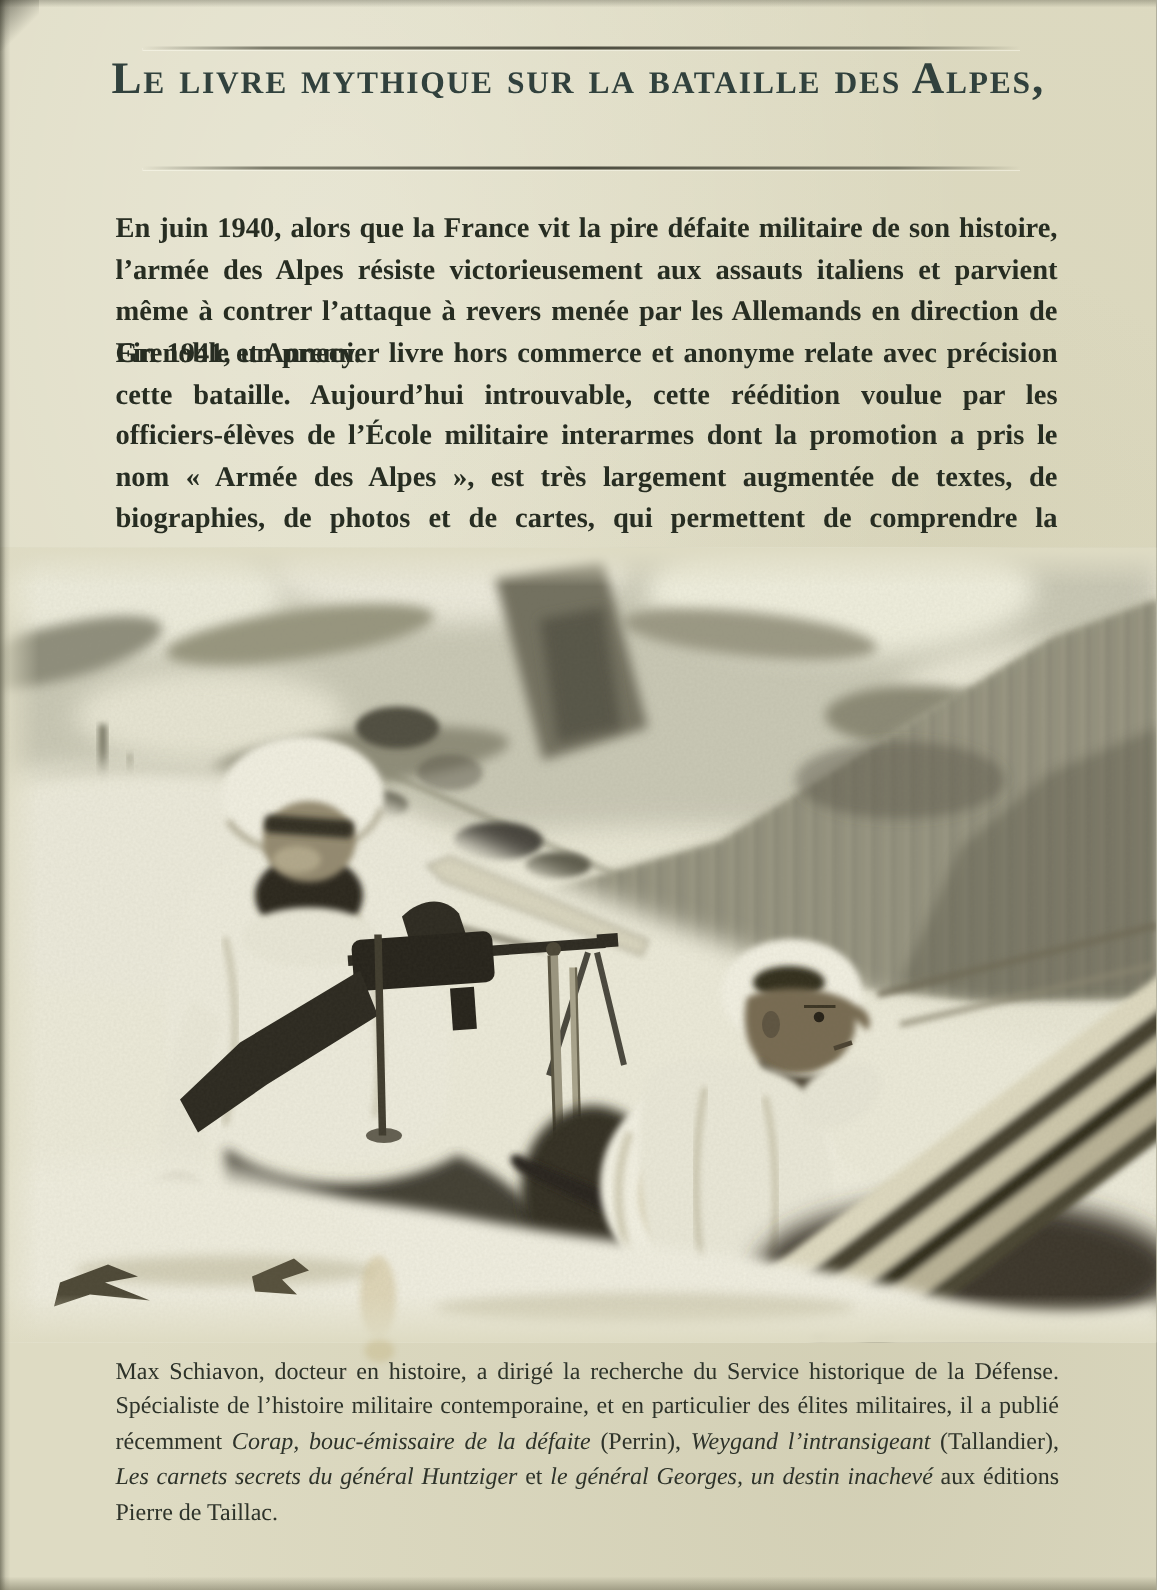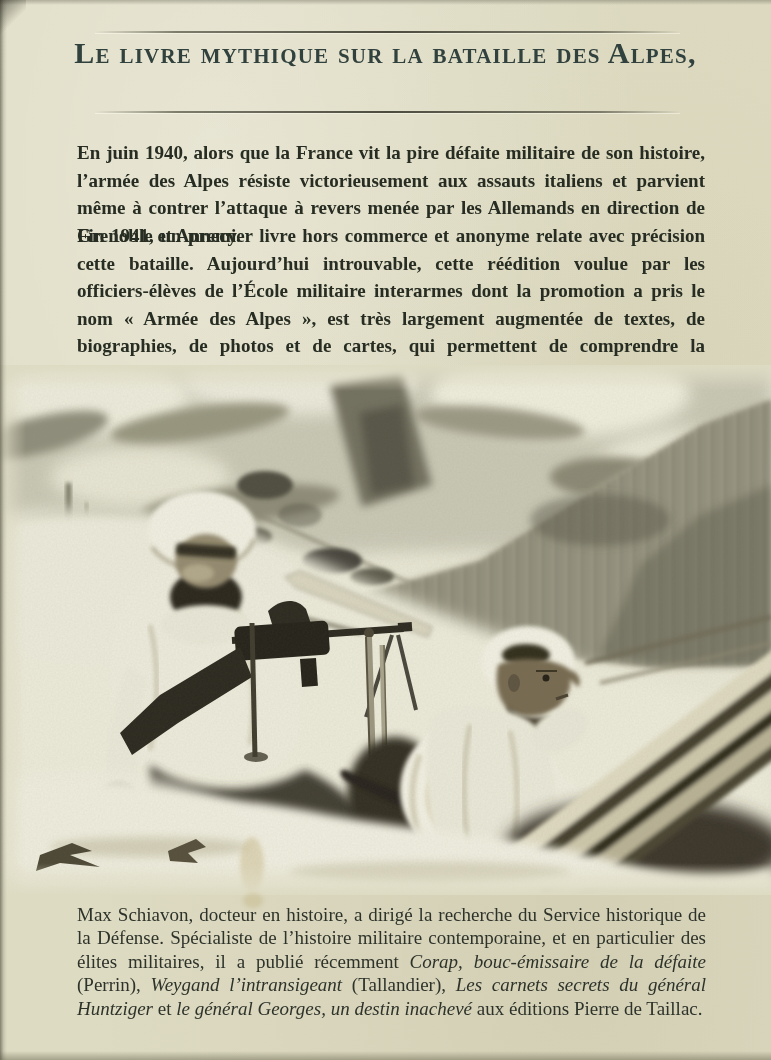--- a/index.html
+++ b/index.html
@@ -49,21 +49,21 @@
   .photo-fade{position:absolute;left:0;right:0;pointer-events:none;}
   .fade-t{top:365px;height:26px;background:linear-gradient(180deg,#dedbc3,rgba(222,219,195,0));}
   .fade-b{top:863px;height:32px;background:linear-gradient(0deg,#dedbc3,rgba(222,219,195,0));}
   .fade-l{position:absolute;top:365px;height:530px;left:0;width:26px;
     background:linear-gradient(90deg,rgba(222,219,195,0.85),rgba(222,219,195,0));}
   .stain-below{position:absolute;left:243px;top:893px;width:20px;height:15px;border-radius:50%;
     background:rgba(185,165,105,0.30);filter:blur(2px);}
 
   
   .author-note{position:absolute;left:77px;top:903px;width:629px;margin:0;
-    color:#2e332a;font-size:19px;line-height:23.4px;font-weight:normal;
+    color:#2e332a;font-size:16px;line-height:23.4px;font-weight:normal;
     text-align:justify;}
   .author-note i{font-style:italic;}
 </style>
 </head>
 <body>
 
 <div class="cover">
 
   <hr class="rule rule-top">
   <div class="title-block">

